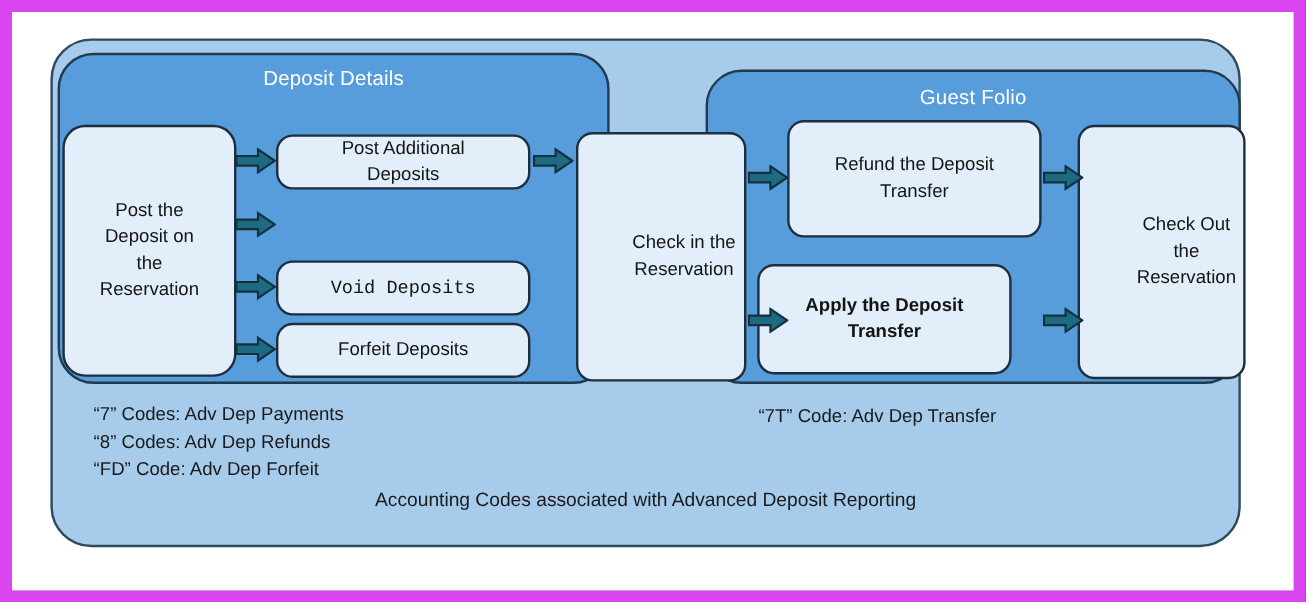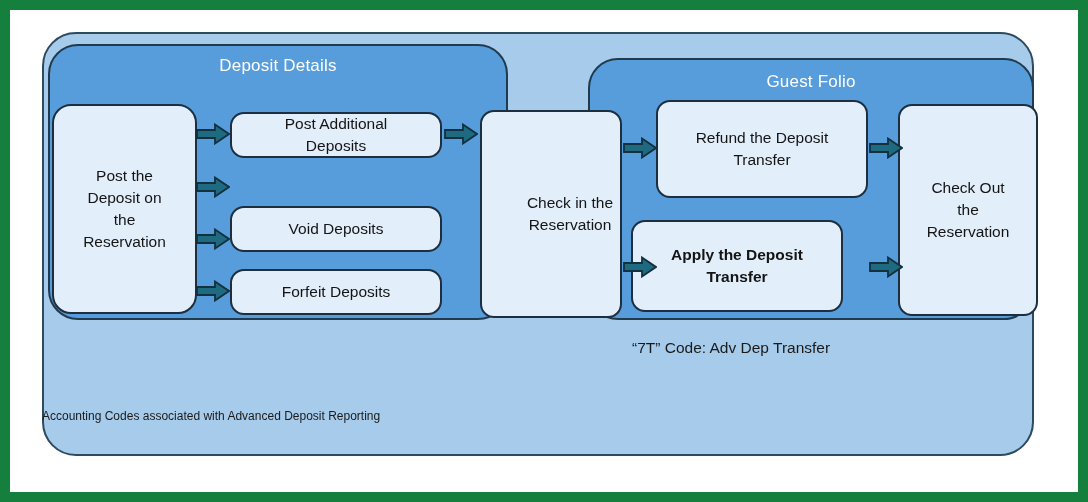--- a/index.html
+++ b/index.html
@@ -5,21 +5,21 @@
   html,body{margin:0;padding:0;}
   body{
     width:1088px;height:502px;
     background:#000000;
     font-family:"Liberation Sans","DejaVu Sans",sans-serif;
     overflow:hidden;
   }
   
   #frame{
     position:absolute;left:0;top:0;width:1088px;height:502px;
-    background:#15803d;
+    background:#d946ef;
     box-sizing:border-box;
   }
   #mat{
     position:absolute;left:10px;top:10px;
     width:1068px;height:482px;
     background:#ffffff;
   }
   
   #canvas{
     position:absolute;left:0;top:0;width:1088px;height:502px;
@@ -70,49 +70,49 @@
     color:#141414;
     font-size:15.5px;
     line-height:1.42;
     padding:2px 6px;
   }
   .node span{display:block;}
 
   #node-post-deposit    {left:52px; top:104px; width:145px;height:210px;border-radius:19px;}
   #node-post-additional {left:230px;top:112px; width:212px;height:46px;}
   #node-refund-deposits {left:230px;top:165px; width:212px;height:46px;}
-  #node-void-deposits   {left:230px;top:206px; width:212px;height:46px;}
+  #node-void-deposits   {left:230px;top:217px; width:212px;height:46px;font-family:Liberation Mono, monospace;}
   #node-forfeit-deposits{left:230px;top:269px; width:212px;height:46px;}
   #node-checkin         {left:480px;top:110px; width:142px;height:208px;padding-left:44px;}
   #node-refund-transfer {left:656px;top:100px; width:212px;height:98px;}
   #node-apply-transfer  {left:631px;top:220px; width:212px;height:92px;font-weight:bold;}
-  #node-checkout        {left:898px;top:104px; width:140px;height:212px;}
+  #node-checkout        {left:898px;top:104px; width:140px;height:212px;justify-content:flex-end;}
 
   
   .arrow{
     position:absolute;
     width:34px;height:22px;
   }
   .arrow svg{display:block;}
 
   
   .note{
     position:absolute;
     color:#1a1a1a;
     font-size:15.5px;
     line-height:23px;
     white-space:nowrap;
   }
   #notes-left{left:78px;top:334px;}
   #notes-right{left:632px;top:336px;}
   #caption{
     position:absolute;left:0;right:0;top:409px;
-    text-align:left;
+    text-align:center;
     color:#1a1a1a;
-    font-size:12px;
+    font-size:16px;
   }
   #caption-wrap{position:absolute;left:42px;top:0;width:992px;height:502px;pointer-events:none;}
 </style>
 </head>
 <body>
 
 <div id="frame">
   <div id="mat"></div>
 
   <div id="canvas">
@@ -191,20 +191,25 @@
         <svg width="34" height="22" viewBox="0 0 34 22" xmlns="http://www.w3.org/2000/svg">
           <path d="M1 7 H19 V1.5 L33 11 L19 20.5 V15 H1 Z" fill="#1e6a80" stroke="#13303f" stroke-width="1.8" stroke-linejoin="miter"></path>
         </svg>
       </div>
     <div class="arrow" style="left:869px;top:256px;">
         <svg width="34" height="22" viewBox="0 0 34 22" xmlns="http://www.w3.org/2000/svg">
           <path d="M1 7 H19 V1.5 L33 11 L19 20.5 V15 H1 Z" fill="#1e6a80" stroke="#13303f" stroke-width="1.8" stroke-linejoin="miter"></path>
         </svg>
       </div>
 
+    <div class="note" id="notes-left">
+      <div>“7” Codes: Adv Dep Payments</div>
+      <div>“8” Codes: Adv Dep Refunds</div>
+      <div>“FD” Code: Adv Dep Forfeit</div>
+    </div>
     <div class="note" id="notes-right">
       <div>“7T” Code: Adv Dep Transfer</div>
     </div>
 
     <div id="caption-wrap">
       <div id="caption">Accounting Codes associated with Advanced Deposit Reporting</div>
     </div>
 
   </div>
 </div>

